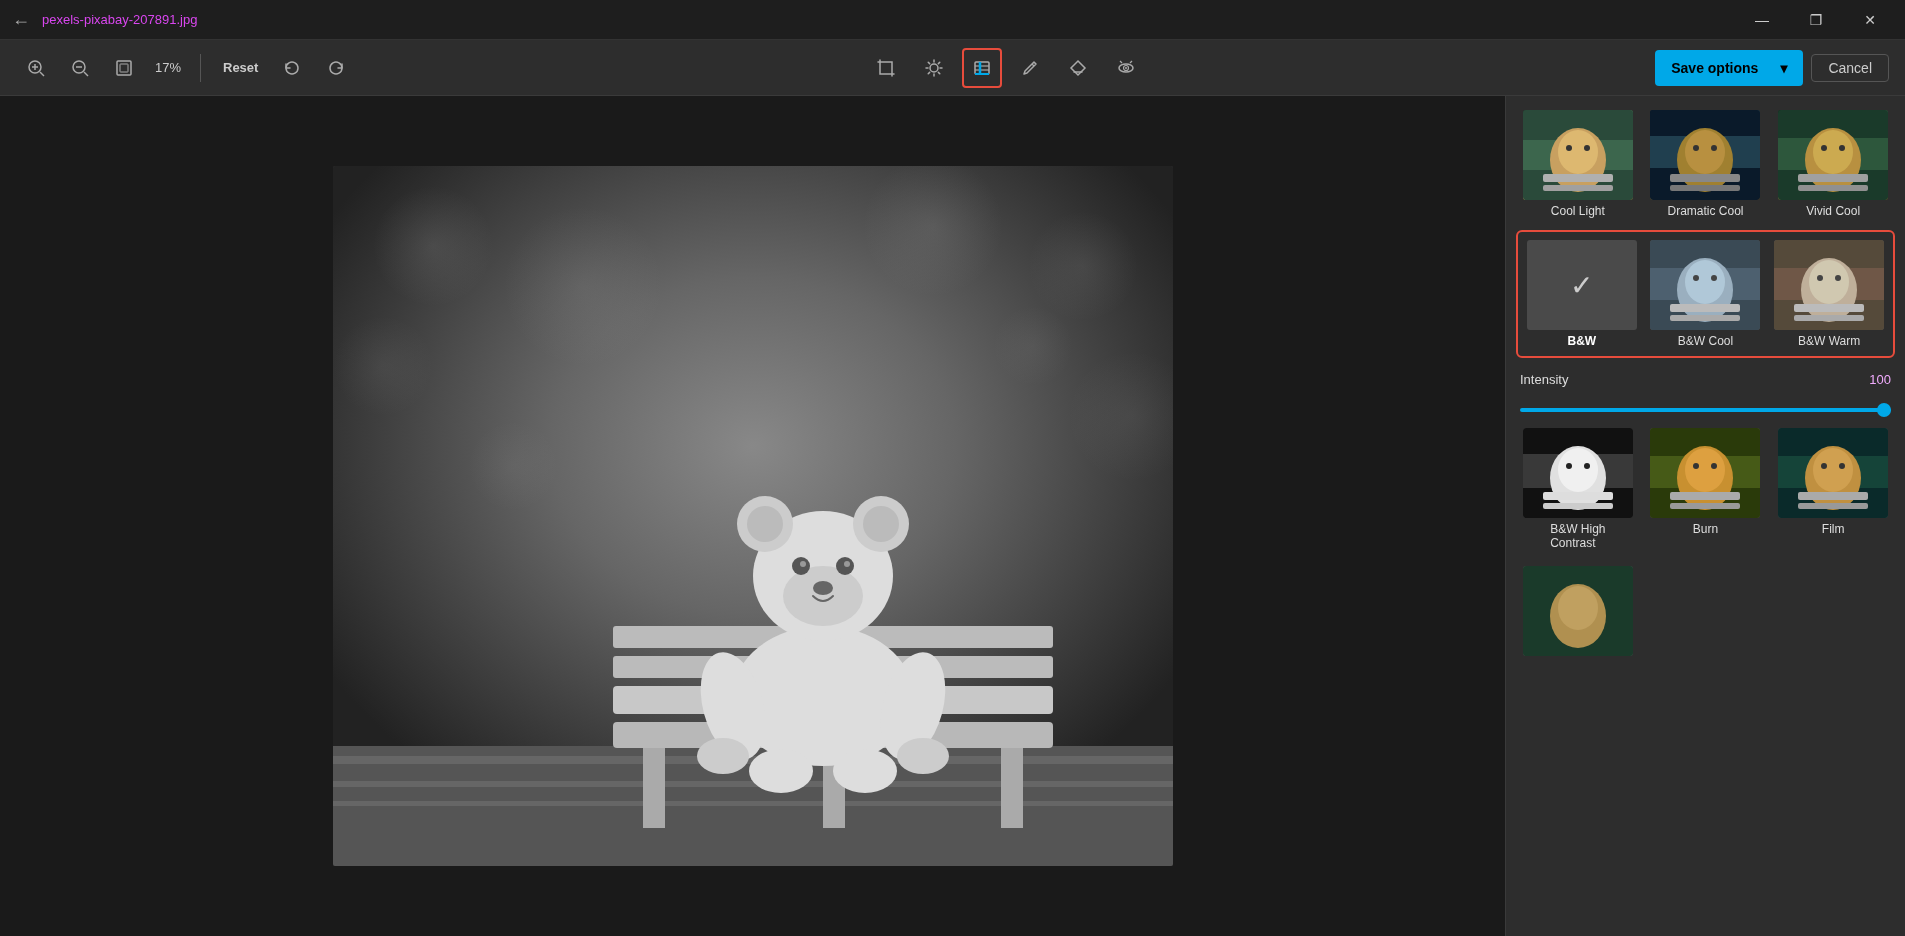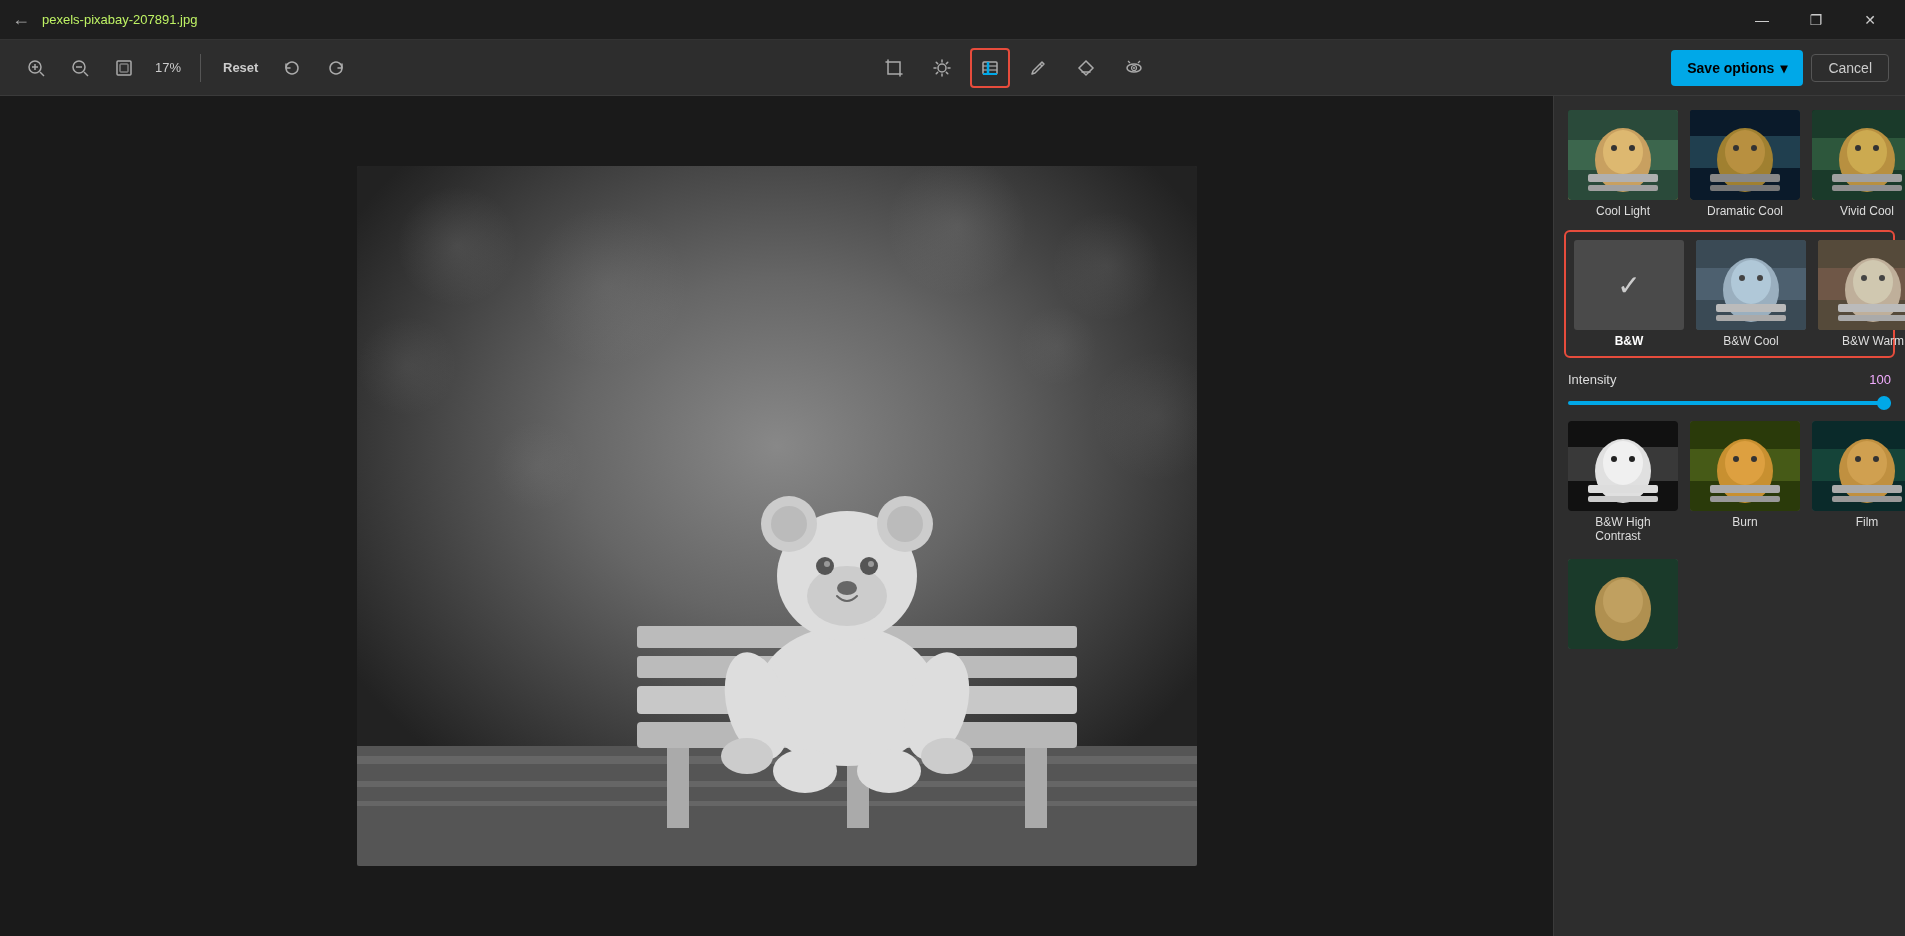--- a/index.html
+++ b/index.html
@@ -24,21 +24,21 @@
       gap: 12px;
       border-bottom: 1px solid #333;
       flex-shrink: 0;
     }
     .titlebar-back {
       color: #aaa;
       font-size: 18px;
       cursor: pointer;
     }
     .titlebar-title {
-      color: #bef264;
+      color: #d946ef;
       font-size: 13px;
       text-align: center;
     }
     .titlebar-controls {
       margin-left: auto;
       display: flex;
       gap: 8px;
     }
     .titlebar-btn {
       width: 46px;
@@ -115,21 +115,21 @@
       color: #000;
       border: none;
       border-radius: 4px;
       height: 36px;
       padding: 0 16px;
       font-size: 14px;
       font-weight: 600;
       cursor: pointer;
       display: flex;
       align-items: center;
-      gap: 6px;
+      gap: 22px;
     }
     .cancel-btn {
       background: transparent;
       color: #ccc;
       border: 1px solid #555;
       border-radius: 4px;
       height: 28px;
       padding: 0 16px;
       font-size: 14px;
       cursor: pointer;
@@ -156,21 +156,21 @@
       width: 840px;
       height: 700px;
       background: #333;
       border-radius: 2px;
       position: relative;
       overflow: hidden;
     }
 
     
     .right-panel {
-      width: 352px;
+      width: 400px;
       background: #2d2d2d;
       flex-shrink: 0;
       overflow-y: auto;
       border-left: 1px solid #3a3a3a;
       padding: 10px;
     }
     .right-panel::-webkit-scrollbar { width: 6px; }
     .right-panel::-webkit-scrollbar-track { background: #2d2d2d; }
     .right-panel::-webkit-scrollbar-thumb { background: #555; border-radius: 3px; }
 
@@ -240,21 +240,21 @@
       grid-template-columns: repeat(3, 1fr);
       gap: 4px;
     }
 
     
     .intensity-row {
       display: flex;
       align-items: center;
       justify-content: space-between;
       padding: 6px 4px;
-      margin-bottom: 8px;
+      margin-bottom: 15px;
     }
     .intensity-label {
       font-size: 13px;
       color: #ddd;
     }
     .intensity-value {
       font-size: 13px;
       color: #f0abfc;
     }
     .intensity-slider-row {

